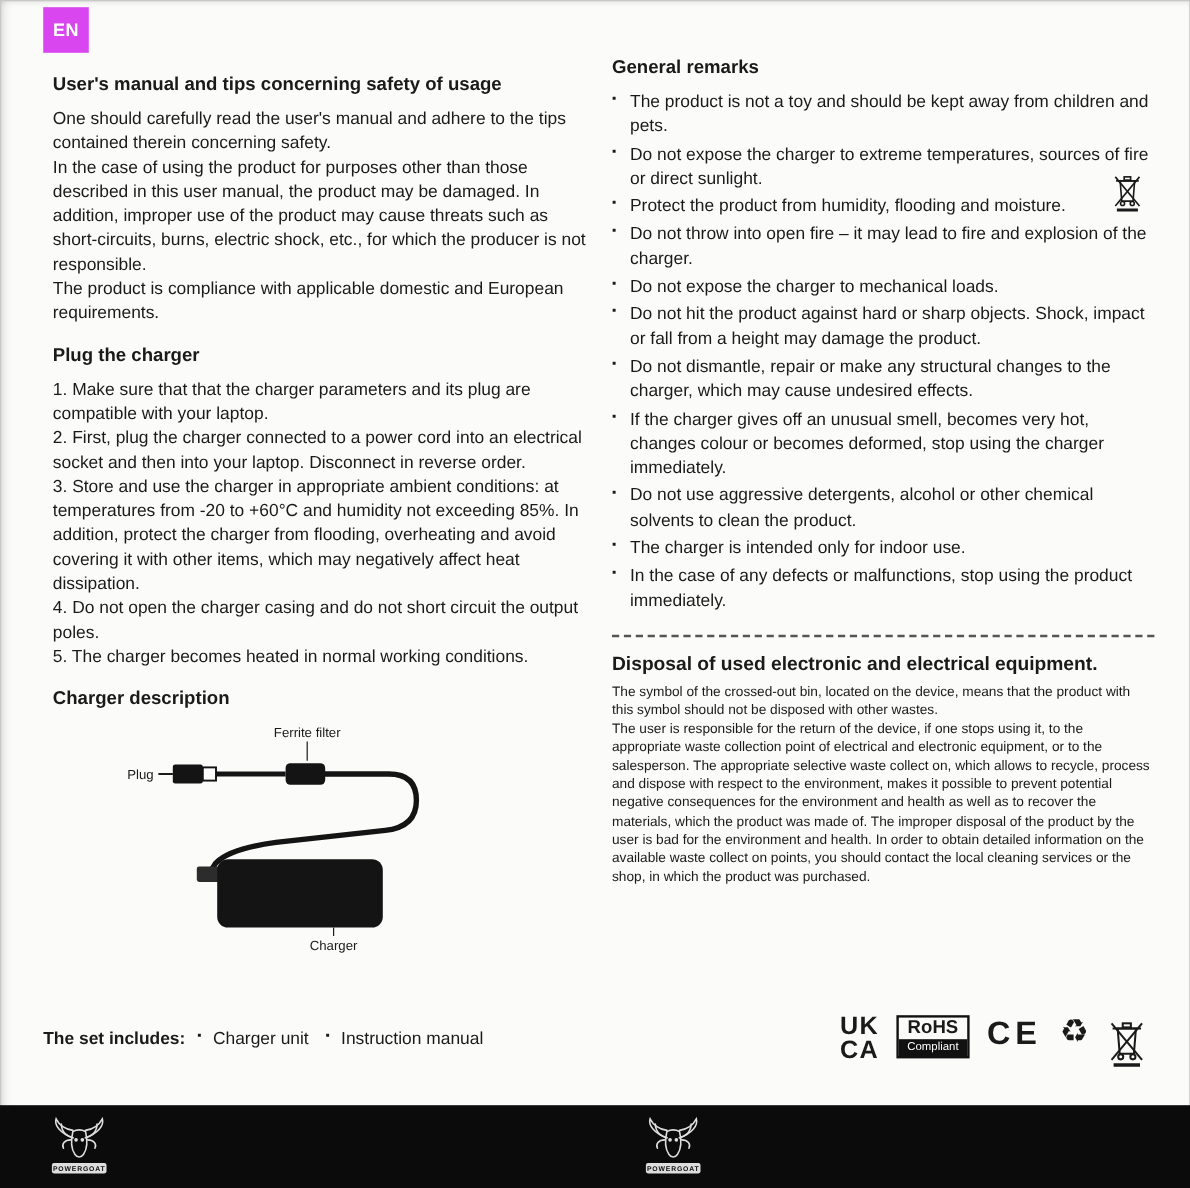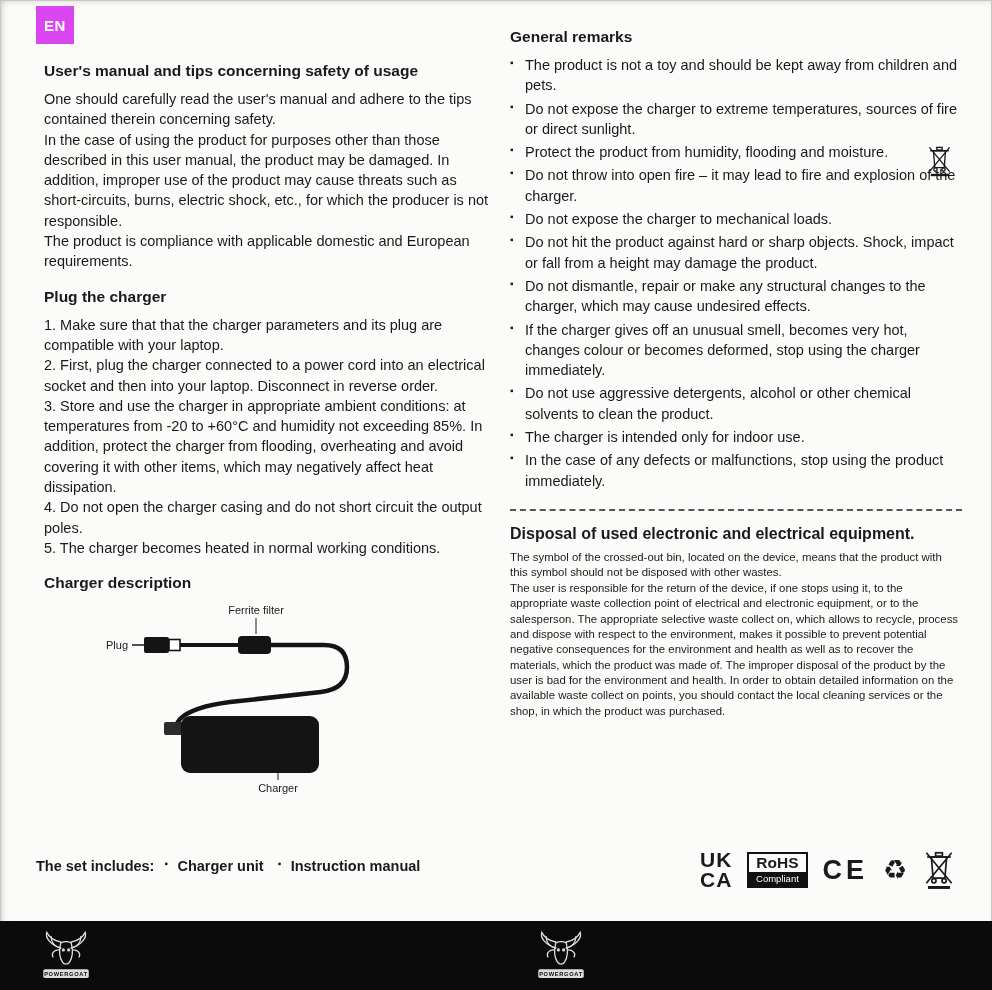--- a/index.html
+++ b/index.html
@@ -9,42 +9,42 @@
     font-family:"Liberation Sans", sans-serif;
     overflow:hidden;
     box-shadow: inset 0 0 0 1px #c8c8c6, inset 6px 0 10px -6px rgba(0,0,0,.25), inset 0 4px 8px -5px rgba(0,0,0,.2);
   }
   .lang-badge {
     position:absolute; left:36px; top:6px; width:38px; height:38px;
     background:#d946ef; color:#fff; display:flex; align-items:center; justify-content:center;
     font-weight:bold; font-size:15px; letter-spacing:.5px;
   }
   .col-left  { position:absolute; left:44px;  top:62px; width:448px; }
-  .col-right { position:absolute; left:510px; top:28px; width:452px; }
+  .col-right { position:absolute; left:510px; top:48px; width:452px; }
   h3 { font-size:15.5px; font-weight:bold; margin:0 0 9px 0; }
   .sec { margin-bottom:16px; }
   .body-text { font-size:14.5px; line-height:1.4; margin:0; white-space:pre-line; }
   .steps p { font-size:14.5px; line-height:1.4; margin:0; }
   .remarks { list-style:none; margin:0; padding:0; }
   .remarks li {
     position:relative; padding-left:15px; margin:0 0 3px 0;
     font-size:14.5px; line-height:1.4;
   }
   .remarks li::before { content:"▪"; position:absolute; left:0; top:1px; font-size:10px; }
   .dashed-divider { border:none; border-top:2px dashed #555; margin:18px 0 14px 0; }
   .disposal-heading { font-size:16px; font-weight:bold; margin:0 0 7px 0; }
   .disposal-body { font-size:11.4px; line-height:1.35; margin:0; white-space:pre-line; }
   .diagram-wrap { margin:4px 0 8px 34px; }
   .diagram-wrap text { font-family:"Liberation Sans", sans-serif; fill:#1a1a1a; }
   .set-line { position:absolute; left:36px; top:858px; display:flex; align-items:baseline; gap:10px; font-size:14.5px; }
   .set-label { font-weight:bold; }
   .set-items { display:flex; gap:14px; list-style:none; margin:0; padding:0; }
-  .set-items li { position:relative; padding-left:13px;font-weight:bold; }
+  .set-items li { position:relative; padding-left:13px; }
   .set-items li::before { content:"▪"; position:absolute; left:0; top:0; font-size:10px; }
-  .marks-row { position:absolute; left:700px; top:846px; display:flex; align-items:center; gap:15px; }
+  .marks-row { position:absolute; left:700px; top:846px; display:flex; align-items:flex-start; gap:15px; }
   .ukca { font-weight:bold; font-size:21px; line-height:.95; letter-spacing:1px; }
   .rohs { border:2.5px solid #111; text-align:center; }
   .rohs-title { font-weight:bold; font-size:15.5px; padding:0 7px; line-height:1.15; }
   .rohs-sub { background:#111; color:#fff; font-size:9.5px; font-weight:normal; padding:1px 4px 2px; }
   .ce-mark { font-size:27px; font-weight:600; letter-spacing:4px; }
   .recycle-mark { font-size:27px; line-height:1; }
   .weee-top { position:absolute; left:926px; top:142px; }
   .footer {
     position:absolute; left:0; bottom:0; width:992px; height:69px;
     background:#0b0b0b; display:flex; align-items:center;

